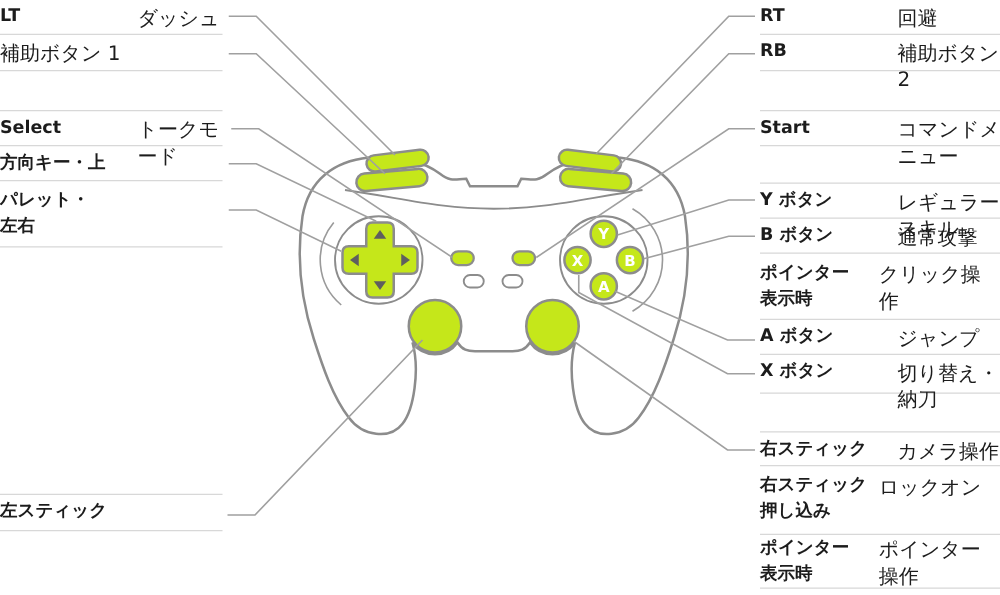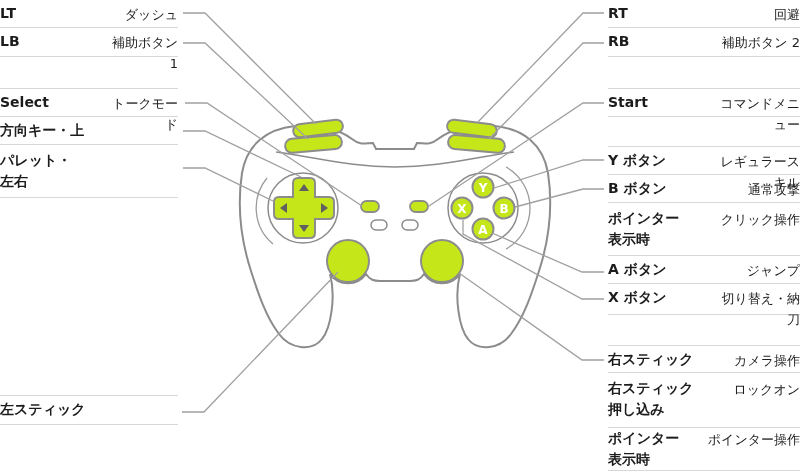--- a/index.html
+++ b/index.html
@@ -4,21 +4,21 @@
 <style>
   html,body{margin:0;padding:0;}
   body{width:800px;height:476px;position:relative;overflow:hidden;background:#ffffff;
        font-family:"DejaVu Sans","Liberation Sans",sans-serif;color:#1c1c1c;}
   .row{position:absolute;display:flex;align-items:flex-start;box-sizing:border-box;
        border-bottom:1px solid #d8d8d8;font-size:14px;}
   .col-l{left:0;width:178px;}
   .col-r{left:608px;width:192px;}
   .gt{border-top:1px solid #d8d8d8;}
   .row .nm{width:95px;flex:none;font-weight:bold;white-space:pre-line;line-height:21px;}
-  .row .fn{flex:1;white-space:pre-line;line-height:21px;font-size:13px;padding-top:1px;overflow:visible;text-align:right;}
+  .row .fn{flex:1;white-space:pre-line;line-height:21px;font-size:16px;padding-top:1px;overflow:visible;}
   .c1{padding-top:3px;gap:15px;}
   .tall{padding-top:5px;}
   .t2{padding-top:0;}
   #pad-svg{position:absolute;left:0;top:0;}
 </style>
 </head>
 <body>
 
 <svg id="pad-svg" width="800" height="476" viewBox="0 0 800 476">
 
@@ -96,21 +96,20 @@
     <polyline points="604,299 582,299 463,234 463,220"></polyline>
     <polyline points="604,360 582,360 459,273"></polyline>
   </g>
 </svg>
 
 <div class="row col-l c1" style="top:0;height:28px">
   <span class="nm">LT</span>
   <span class="fn">ダッシュ</span>
 </div>
 <div class="row col-l c1" style="top:28px;height:29px">
-  <span class="nm">LB</span>
   <span class="fn">補助ボタン 1</span>
 </div>
 <div class="row col-l c1 gt" style="top:88px;height:29px">
   <span class="nm">Select</span>
   <span class="fn">トークモード</span>
 </div>
 <div class="row col-l c1" style="top:117px;height:28px">
   <span class="nm">方向キー・上</span>
 </div>
 <div class="row col-l tall" style="top:145px;height:53px">

